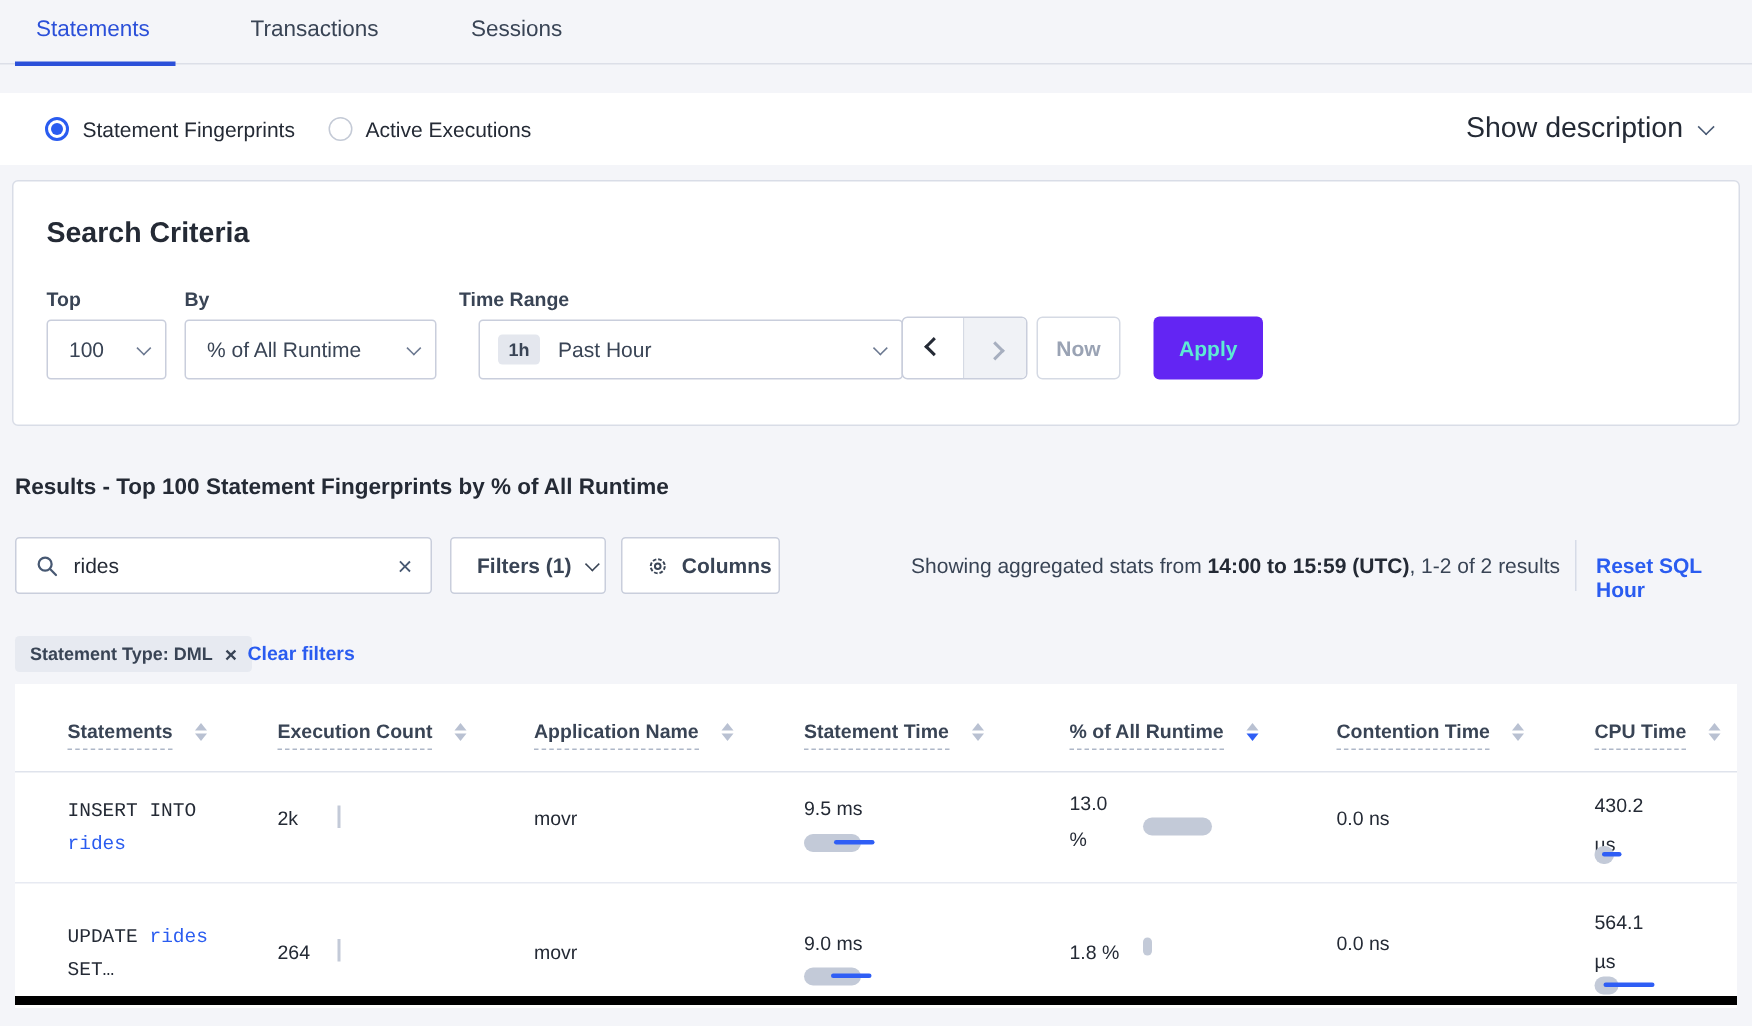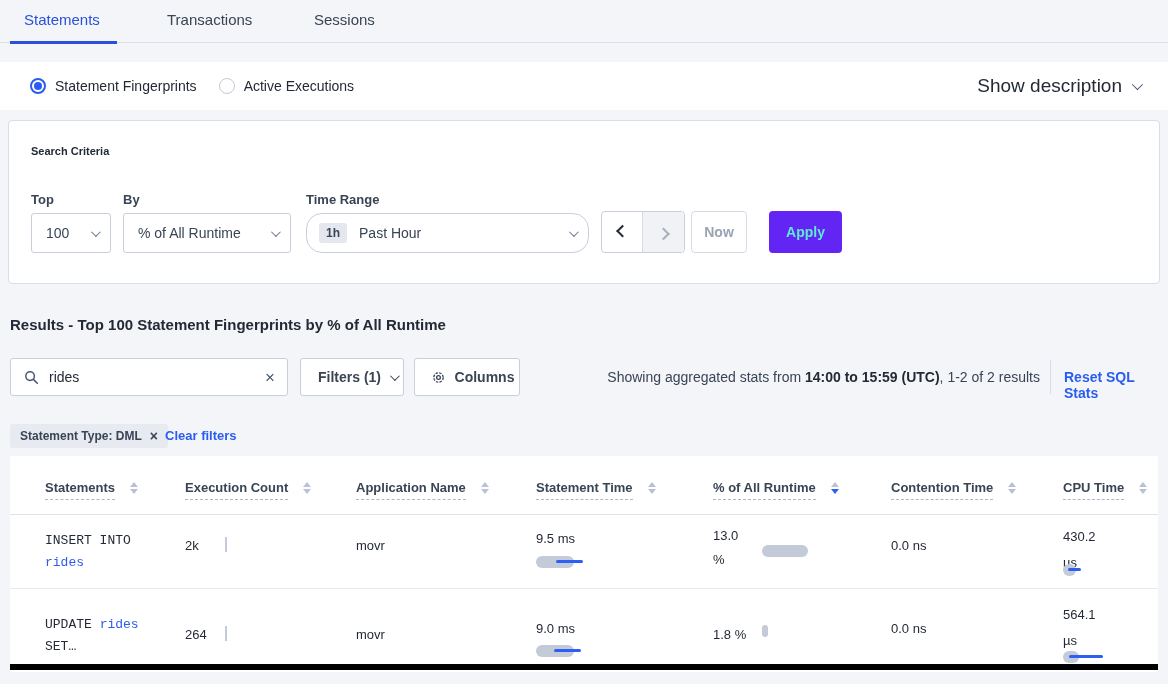--- a/index.html
+++ b/index.html
@@ -23,21 +23,21 @@
   .radio-circle.off { border:1.5px solid #c4cad6; background:#fff; }
   .show-desc { position:absolute; right:28px; top:0; height:48px; display:flex; align-items:center; gap:10px; font-size:19px; color:#242a35; cursor:pointer; }
 
   
   .chev { display:inline-block; width:8px; height:8px; border-right:1.7px solid #475872; border-bottom:1.7px solid #475872; }
   .chev.down { transform:rotate(45deg) translateY(-2px); }
   .chev.sm { width:7px; height:7px; border-color:#6b7890; }
 
   
   .criteria-card { position:absolute; left:8px; top:120px; width:1152px; height:164px; background:#fff; border:1px solid #d9dde7; border-radius:4px; }
-  .criteria-title { position:absolute; left:22px; top:24px; font-size:11px; font-weight:700; color:#242a35; }
+  .criteria-title { position:absolute; left:22px; top:24px; font-size:19px; font-weight:700; color:#242a35; }
   .field-label { position:absolute; font-size:13px; font-weight:600; color:#394455; top:71px; }
   .select { position:absolute; top:92px; height:40px; background:#fff; border:1px solid #c9cedc; border-radius:3px; display:flex; align-items:center; cursor:pointer; font-size:14px; color:#394455; }
   .select .chev { margin-left:auto; margin-right:12px; }
   .tr-badge { background:#e4e7ee; border-radius:3px; font-size:12px; font-weight:700; color:#394455; padding:3px 7px; margin-left:12px; }
   .pager { position:absolute; left:592px; top:90px; width:84px; height:42px; border:1px solid #c9cedc; border-radius:4px; display:flex; overflow:hidden; background:#fff; }
   .pager-half { width:50%; height:100%; display:flex; align-items:center; justify-content:center; cursor:pointer; }
   .pager-half.prev { border-right:1px solid #d5dae4; }
   .pager-half.next { background:#f0f2f6; cursor:default; }
   .pchev { width:9px; height:9px; border-right:2.4px solid #242a35; border-bottom:2.4px solid #242a35; }
   .pchev.left { transform:rotate(135deg) translate(-1px,1px); }
@@ -120,21 +120,21 @@
     <div class="field-label" style="left:297px;">Time Range</div>
 
     <div class="select" style="left:22px; width:80px;">
       <span style="margin-left:14px;">100</span>
       <span class="chev down sm"></span>
     </div>
     <div class="select" style="left:114px; width:168px;">
       <span style="margin-left:14px;">% of All Runtime</span>
       <span class="chev down sm"></span>
     </div>
-    <div class="select" style="left:297px; width:283px;border-radius:16px;">
+    <div class="select" style="left:310px; width:283px;">
       <span class="tr-badge">1h</span>
       <span style="margin-left:12px;">Past Hour</span>
       <span class="chev down sm"></span>
     </div>
 
     <div class="pager">
       <div class="pager-half prev">
         <span class="pchev left"></span>
       </div>
       <div class="pager-half next">
@@ -165,21 +165,21 @@
   <div class="btn-outline" style="left:414px; width:106px;">
     <svg class="gear-svg" viewBox="0 0 16 16">
       <circle cx="8" cy="8" r="2" fill="none" stroke="#394455" stroke-width="1.4"></circle>
       <circle cx="8" cy="8" r="5" fill="none" stroke="#394455" stroke-width="1.4" stroke-dasharray="2.6 1.35"></circle>
     </svg>
     <span>Columns</span>
   </div>
 
   <div class="stats-line"><span>Showing aggregated stats from </span><b>14:00 to 15:59 (UTC)</b><span>, 1-2 of 2 results</span></div>
   <div class="v-divider"></div>
-  <div class="reset-link">Reset SQL Stats</div>
+  <div class="reset-link">Reset SQL Hour</div>
 
   <div class="chip">
     <span>Statement Type: DML</span>
     <span class="x">×</span>
   </div>
   <div class="clear-link">Clear filters</div>
 
   <div class="table-card">
 
     <div class="thead">

